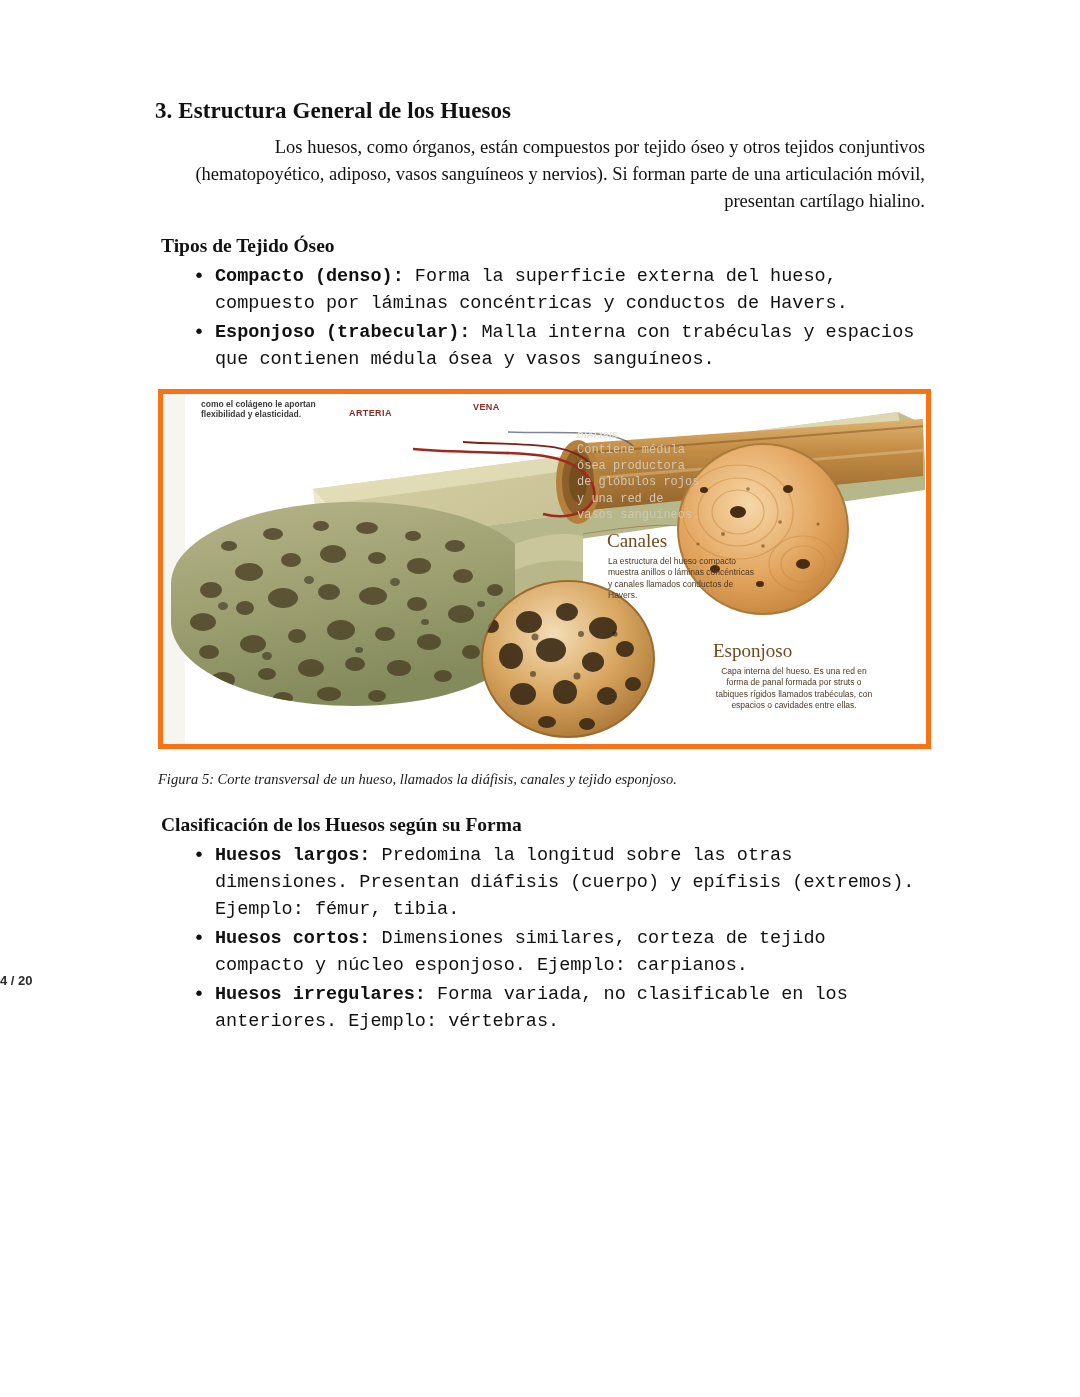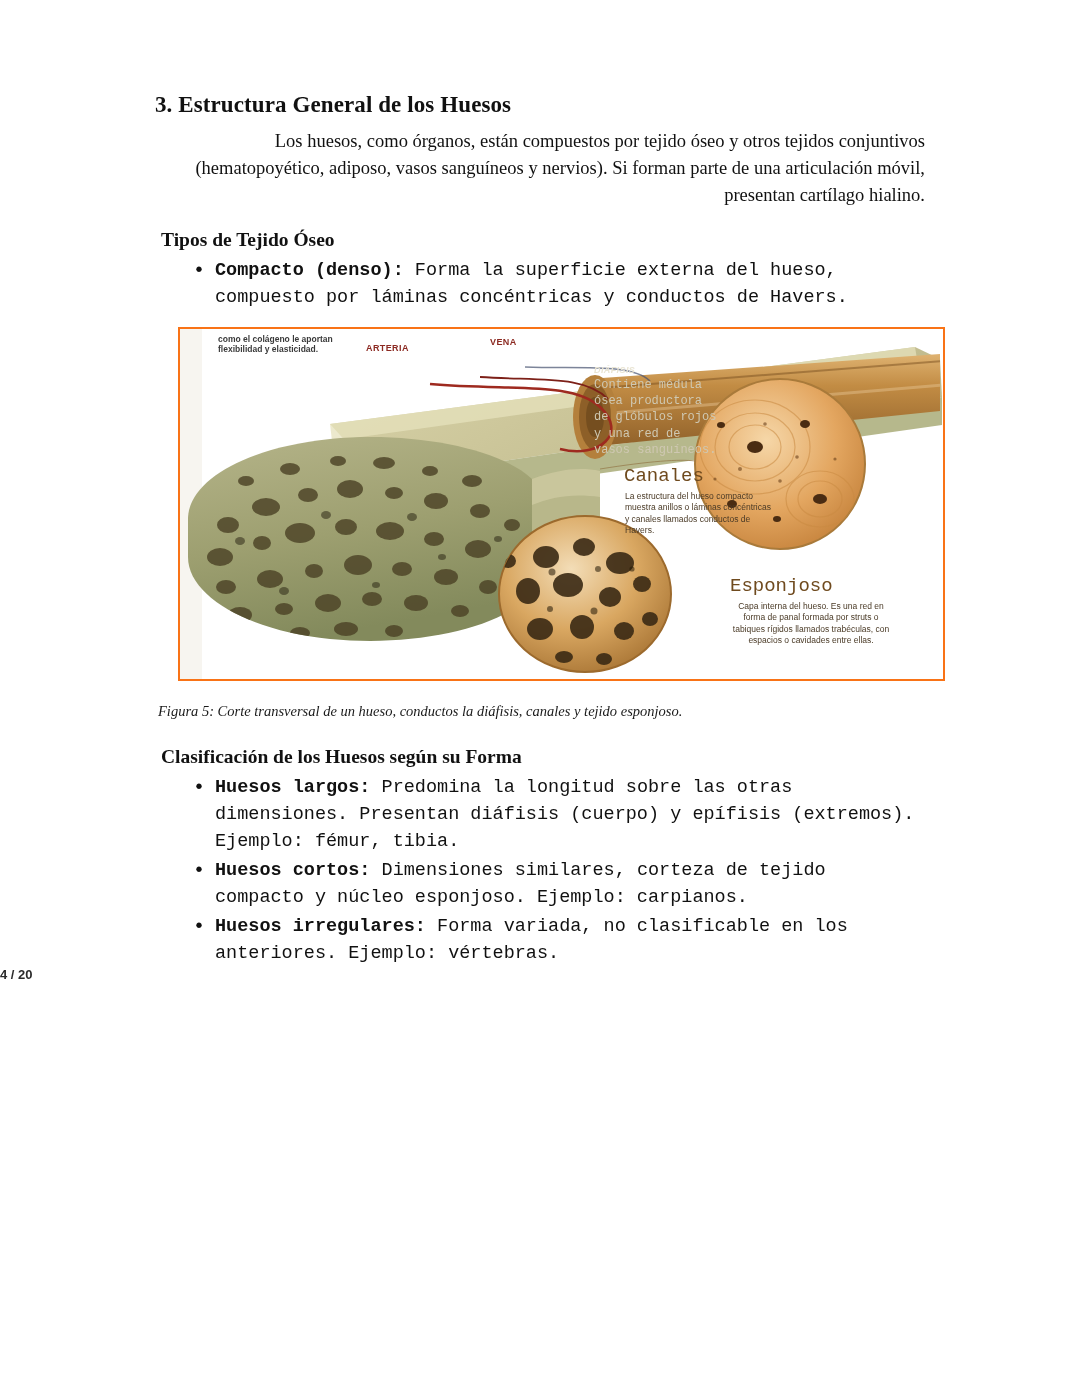--- a/index.html
+++ b/index.html
@@ -10,21 +10,21 @@
   body {
     width: 1080px;
     height: 1397px;
     font-family: "Liberation Serif", serif;
     color: #1a1a1a;
     position: relative;
     overflow: hidden;
   }
   .page {
     position: absolute;
-    top: 4px; left: 0;
+    top: 10px; left: 0;
     width: 1080px;
     height: 1011px;
     background: #fff;
   }
   .content {
     position: absolute;
     left: 155px;
     top: 88px;
     width: 770px;
   }
@@ -75,23 +75,22 @@
   
   .figure-wrap {
     margin: 12px 0 0 3px;
     width: 763px;
   }
   .figure-img {
     position: relative;
     width: 763px;
     height: 350px;
     background: #f4f2ec;
-    border: 2px solid #f97316;
+    border: 5px solid #f97316;
     overflow: hidden;
-    margin-left: 20px;
   }
   .fig-caption {
     font-size: 14.5px;
     font-style: italic;
     color: #1a1a1a;
     margin: 22px 0 0 0;
     font-family: "Liberation Serif", serif;
   }
   h2.sub-title-2 {
     font-size: 19.5px;
@@ -119,21 +118,21 @@
   .lab-arteria, .lab-vena {
     font-size: 9px;
     font-weight: bold;
     color: #8c2a22;
     letter-spacing: 0.4px;
     font-family: "Liberation Sans", sans-serif;
     position: absolute;
   }
   .cap-title {
     position: absolute;
-    font-family: Liberation Mono, monospace;
+    font-family: Liberation Serif, serif;
     font-size: 19px;
     color: #6f4a1e;
   }
   .cap-body {
     position: absolute;
     font-family: "Liberation Sans", sans-serif;
     font-size: 8.5px;
     line-height: 1.35;
     color: #4a3a26;
     width: 150px;
@@ -164,20 +163,23 @@
 
     <h1 class="section-title">3. Estructura General de los Huesos</h1>
 
     <p class="body-text">Los huesos, como órganos, están compuestos por tejido óseo y otros tejidos conjuntivos (hematopoyético, adiposo, vasos sanguíneos y nervios). Si forman parte de una articulación móvil, presentan cartílago hialino.</p>
 
     <h2 class="sub-title">Tipos de Tejido Óseo</h2>
 
     <ul class="bullets">
       <li>
         <span class="lbl">Compacto (denso):</span><span> Forma la superficie externa del hueso, compuesto por láminas concéntricas y conductos de Havers.</span>
+      </li>
+      <li>
+        <span class="lbl">Esponjoso (trabecular):</span><span> Malla interna con trabéculas y espacios que contienen médula ósea y vasos sanguíneos.</span>
       </li>
     </ul>
 
     <div class="figure-wrap">
       <div class="figure-img">
 
         <svg width="763" height="350" viewBox="0 0 763 350" style="position:absolute;left:0;top:0;">
           <defs>
             <linearGradient id="gBoneTop" x1="0" y1="0" x2="1" y2="0.4">
               <stop offset="0%" stop-color="#d9d4ab"></stop>
@@ -365,21 +367,21 @@
         <div class="diaf-body" style="left:414px; top:48px;">Contiene médula ósea productora de glóbulos rojos y una red de vasos sanguíneos.</div>
 
         <div class="cap-title" style="left:444px; top:136px;">Canales</div>
         <div class="cap-body" style="left:445px; top:162px;">La estructura del hueso compacto muestra anillos o láminas concéntricas y canales llamados conductos de Havers.</div>
 
         <div class="cap-title" style="left:550px; top:246px;text-align:right;">Esponjoso</div>
         <div class="cap-body" style="left:551px; top:272px; width:160px;text-align:center;">Capa interna del hueso. Es una red en forma de panal formada por struts o tabiques rígidos llamados trabéculas, con espacios o cavidades entre ellas.</div>
 
       </div>
 
-      <div class="fig-caption">Figura 5: Corte transversal de un hueso, conductos la diáfisis, canales y tejido esponjoso.</div>
+      <div class="fig-caption">Figura 5: Corte transversal de un hueso, llamados la diáfisis, canales y tejido esponjoso.</div>
     </div>
 
     <h2 class="sub-title-2">Clasificación de los Huesos según su Forma</h2>
 
     <ul class="bullets">
       <li>
         <span class="lbl">Huesos largos:</span><span> Predomina la longitud sobre las otras dimensiones. Presentan diáfisis (cuerpo) y epífisis (extremos). Ejemplo: fémur, tibia.</span>
       </li>
       <li>
         <span class="lbl">Huesos cortos:</span><span> Dimensiones similares, corteza de tejido compacto y núcleo esponjoso. Ejemplo: carpianos.</span>

